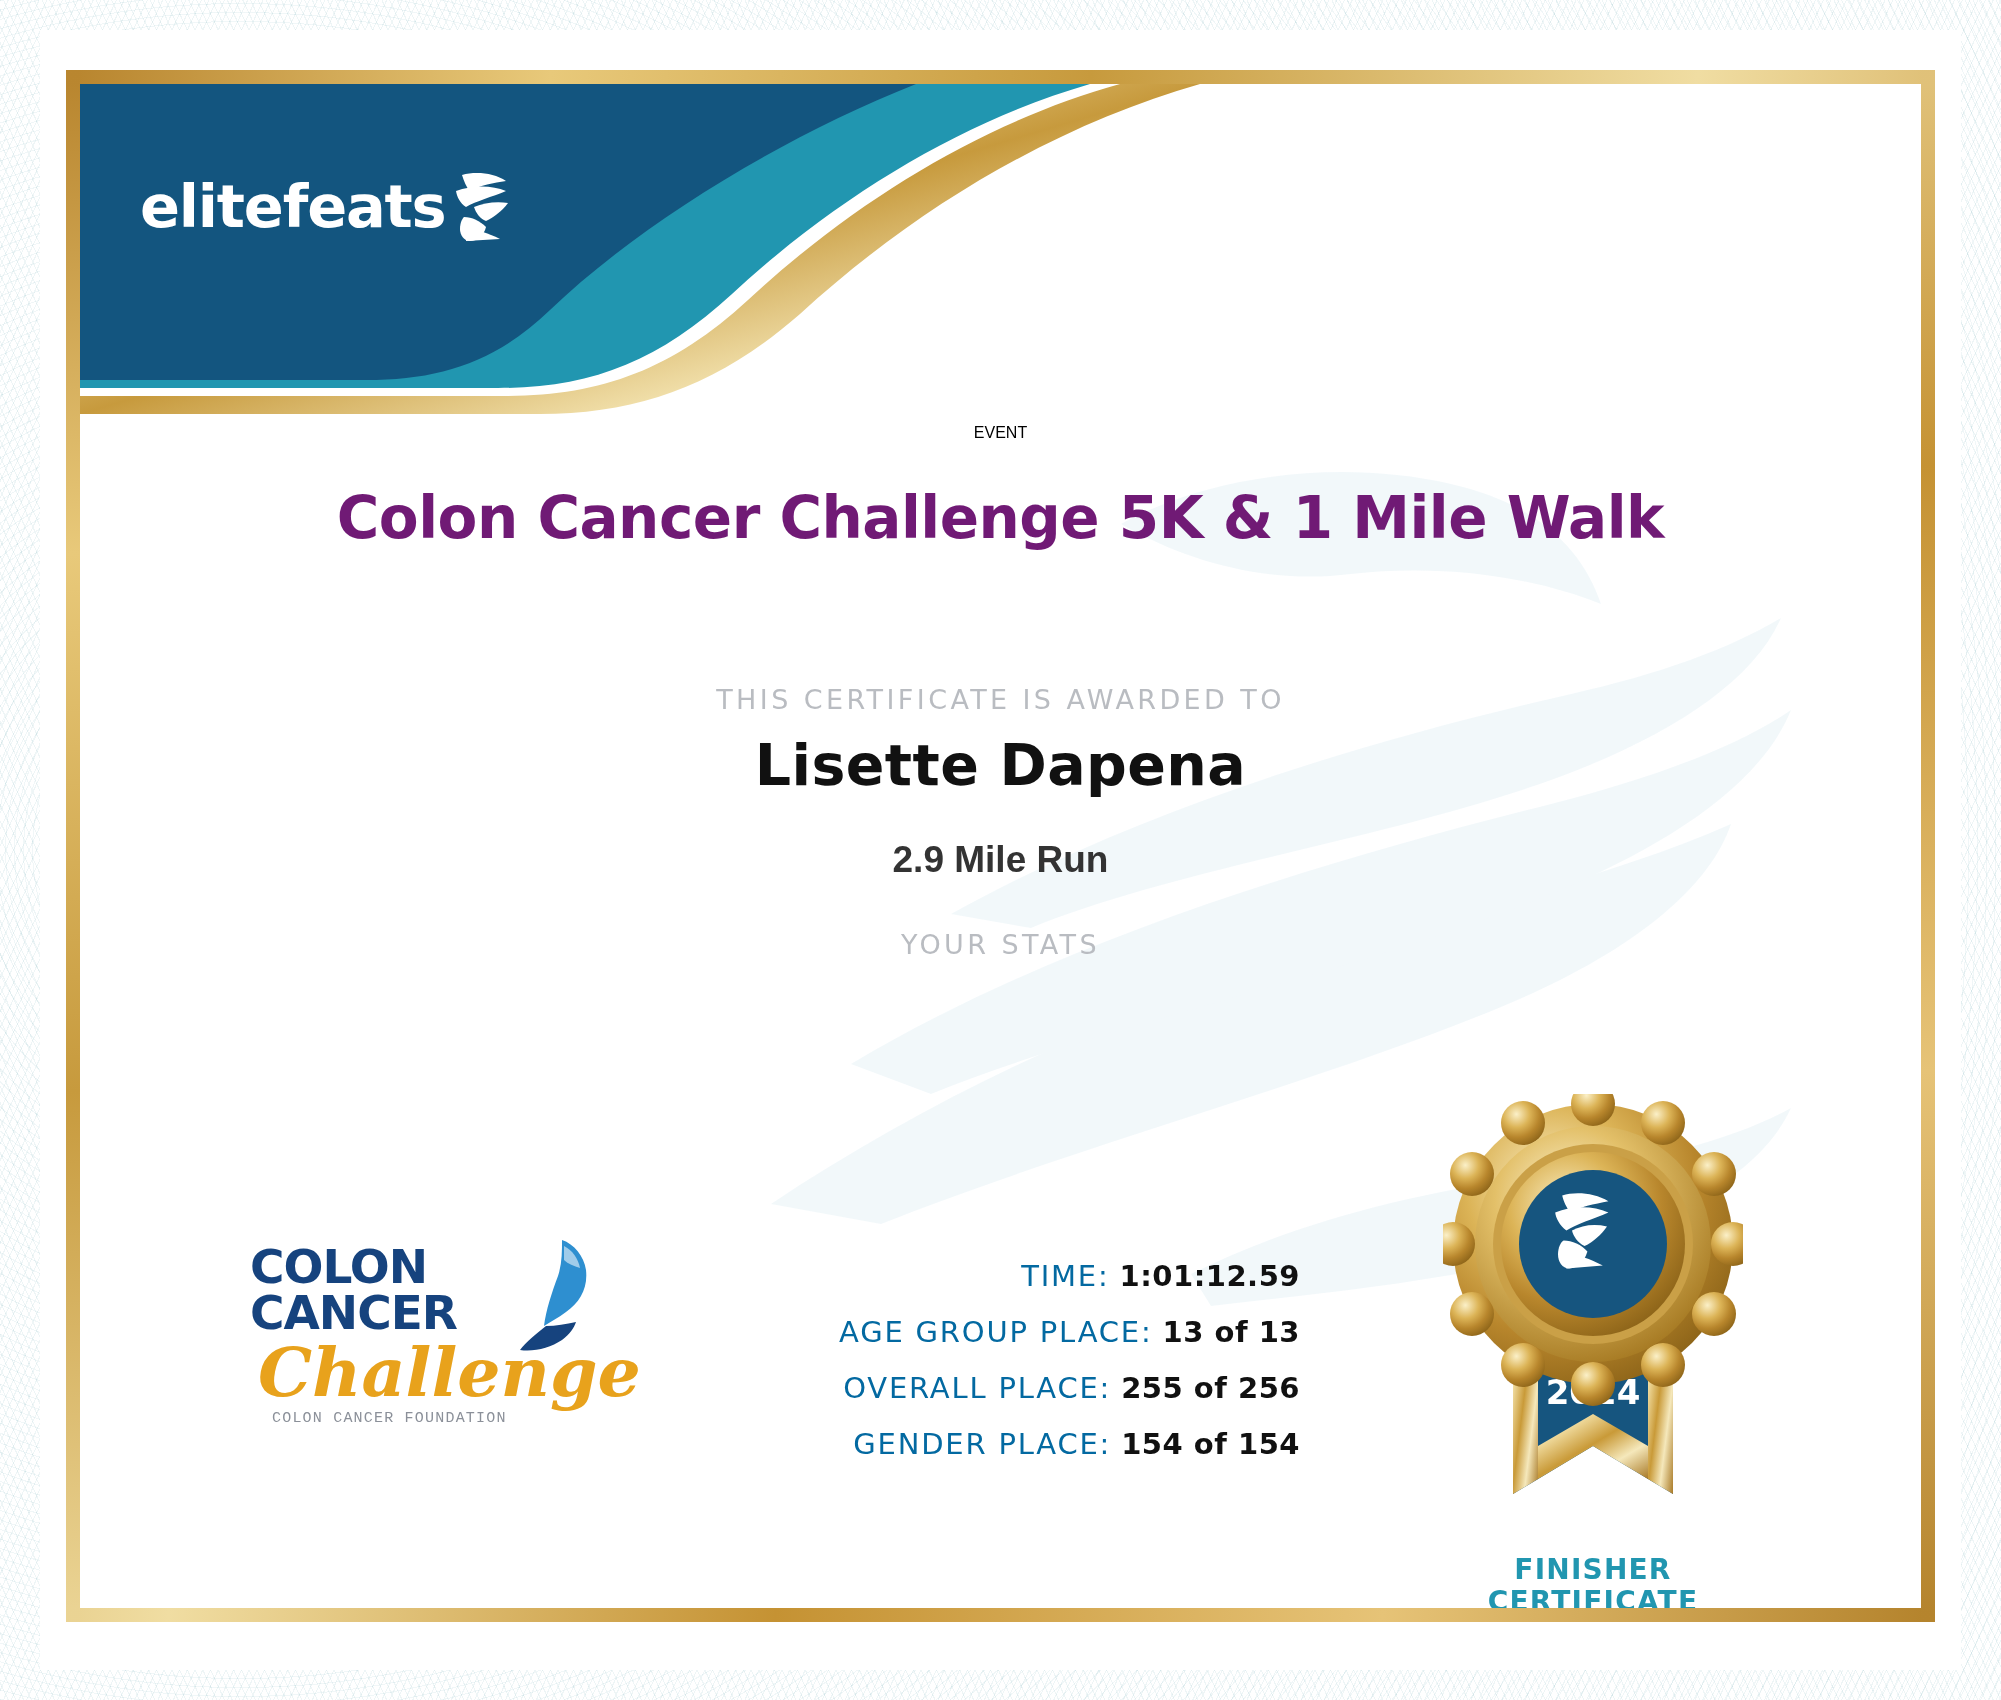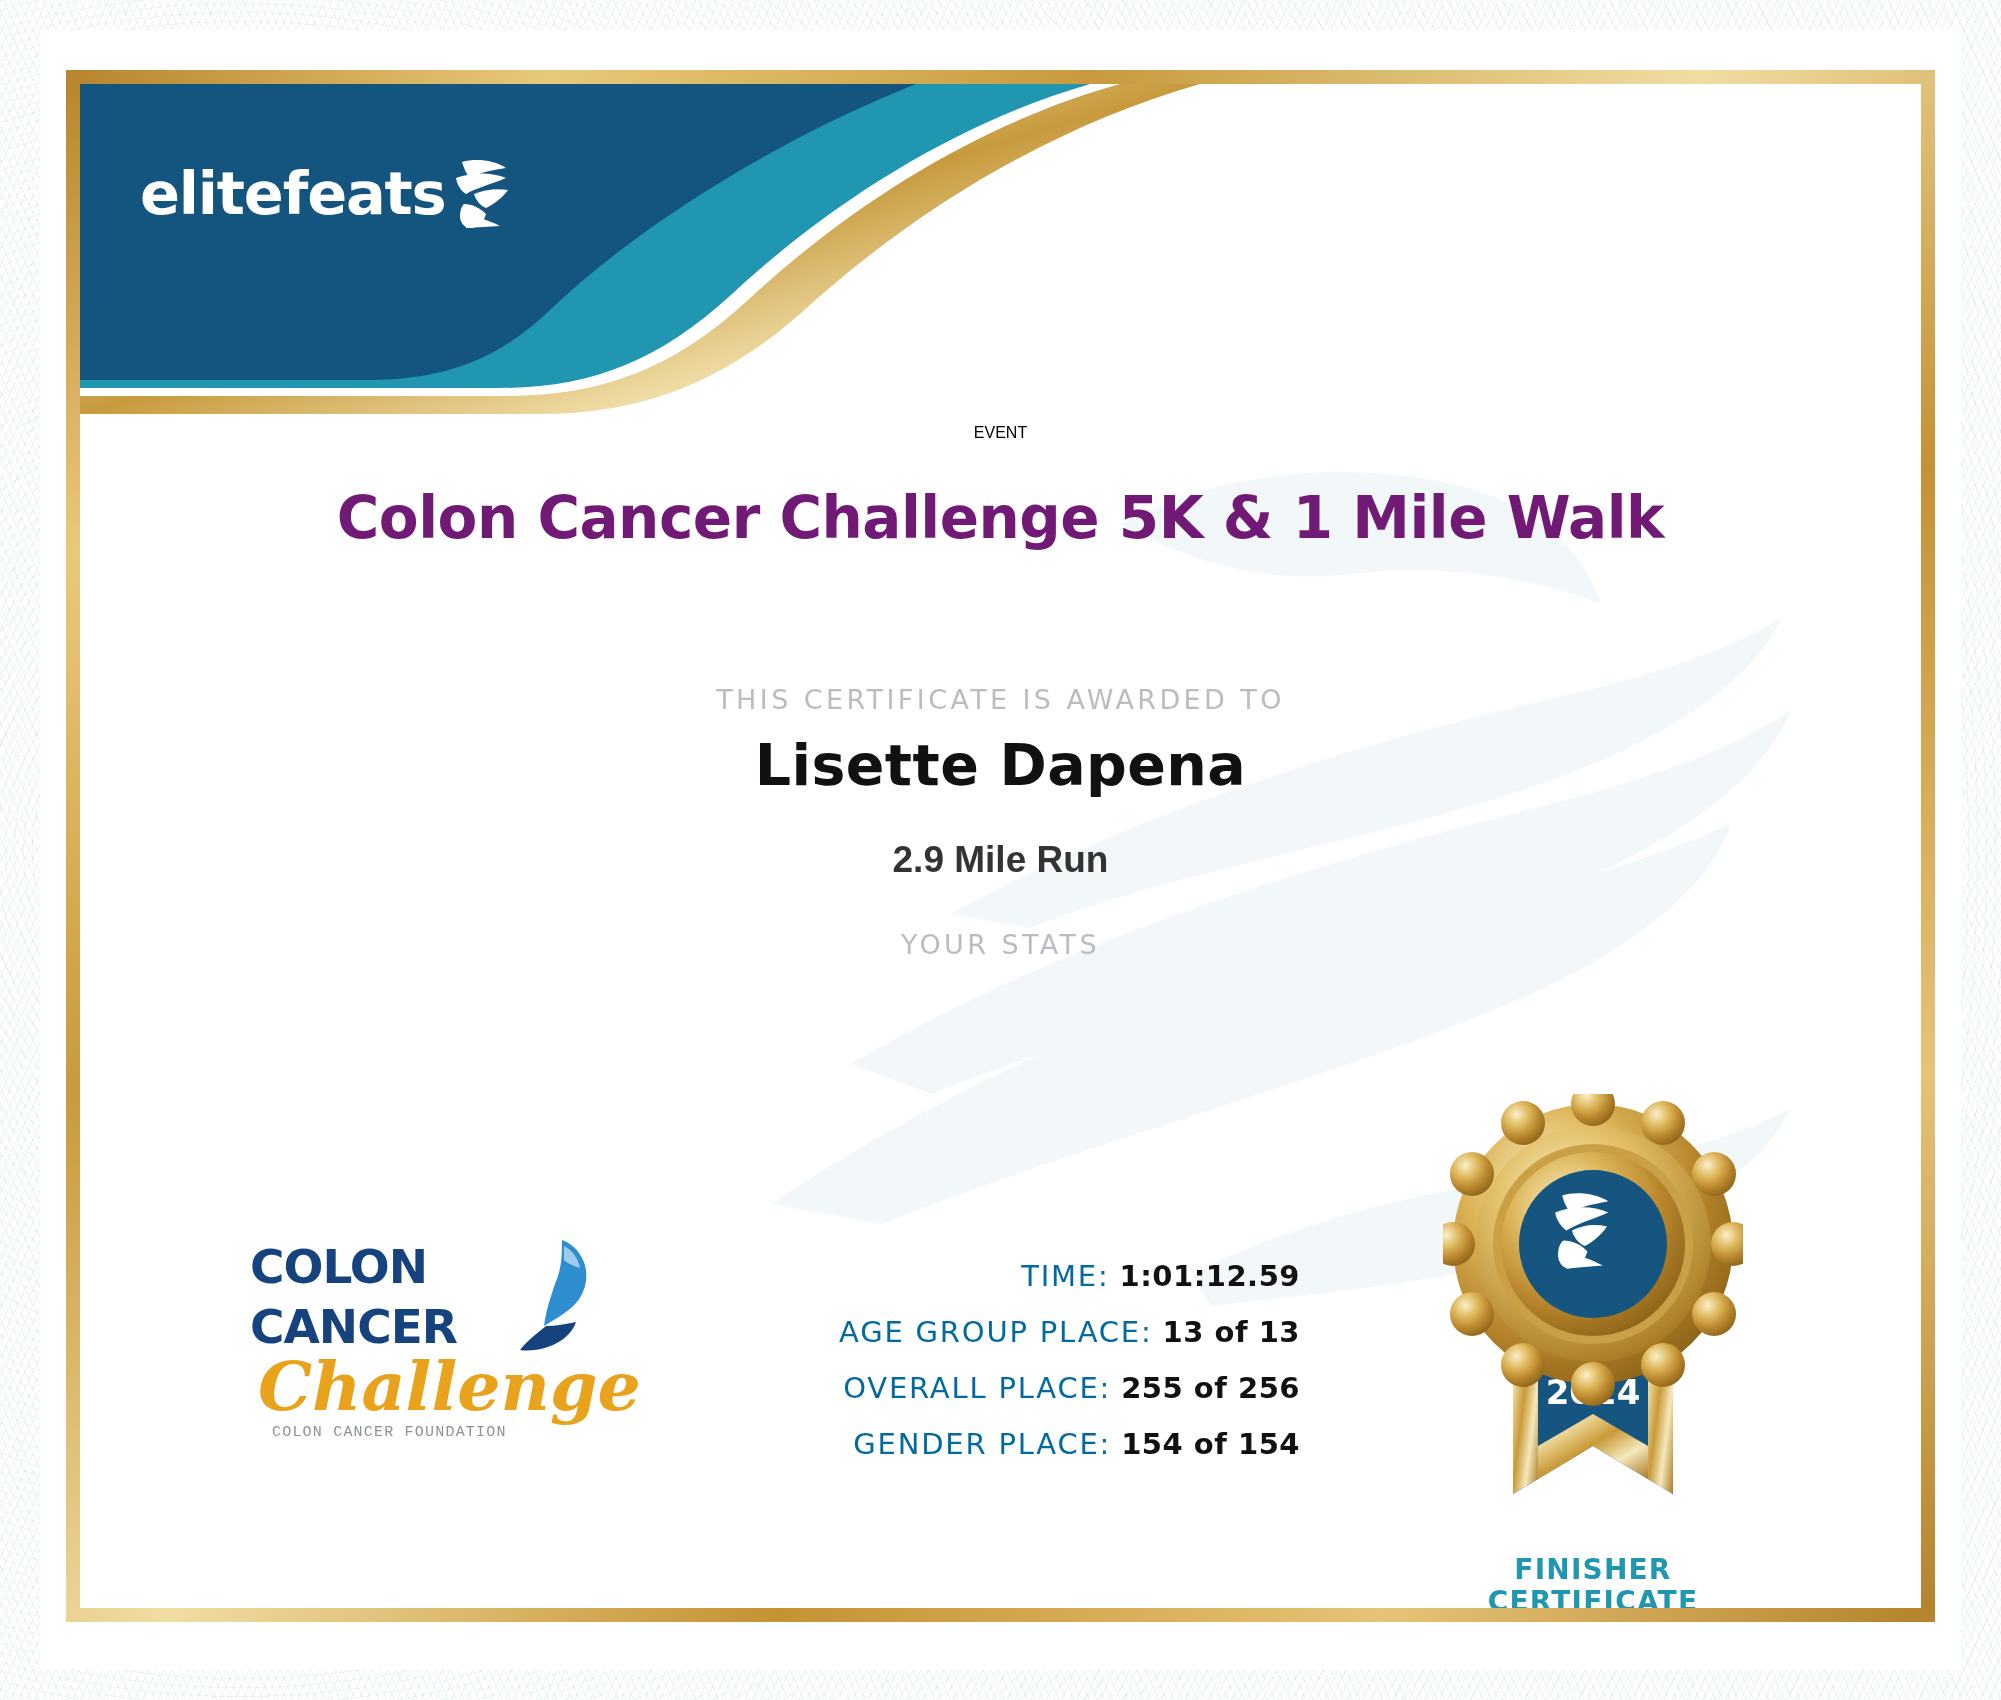--- a/index.html
+++ b/index.html
@@ -67,21 +67,21 @@
   .header-art {
     position: absolute;
     left: 0; top: 0;
     width: 1120px;
     height: 330px;
   }
 
   .brand {
     position: absolute;
     left: 60px;
-    top: 70px;
+    top: 83px;
     display: flex;
     align-items: center;
     z-index: 5;
   }
   .brand-text {
     color: #ffffff;
     font-size: 59px;
     font-weight: 700;
     letter-spacing: -1.2px;
     font-family: "DejaVu Sans", sans-serif;
@@ -166,21 +166,20 @@
     letter-spacing: -1px;
     line-height: 0.98;
   }
   .ccc-cancer {
     font-family: "DejaVu Sans", sans-serif;
     font-weight: 700;
     font-size: 47px;
     color: #16437e;
     letter-spacing: -1px;
     line-height: 0.98;
-    margin-top: 14px;
   }
   .ccc-challenge {
     font-family: "DejaVu Serif", serif;
     font-style: italic;
     font-weight: 700;
     font-size: 68px;
     color: #e8a21c;
     line-height: 1;
     margin-top: 2px;
     margin-left: 8px;

